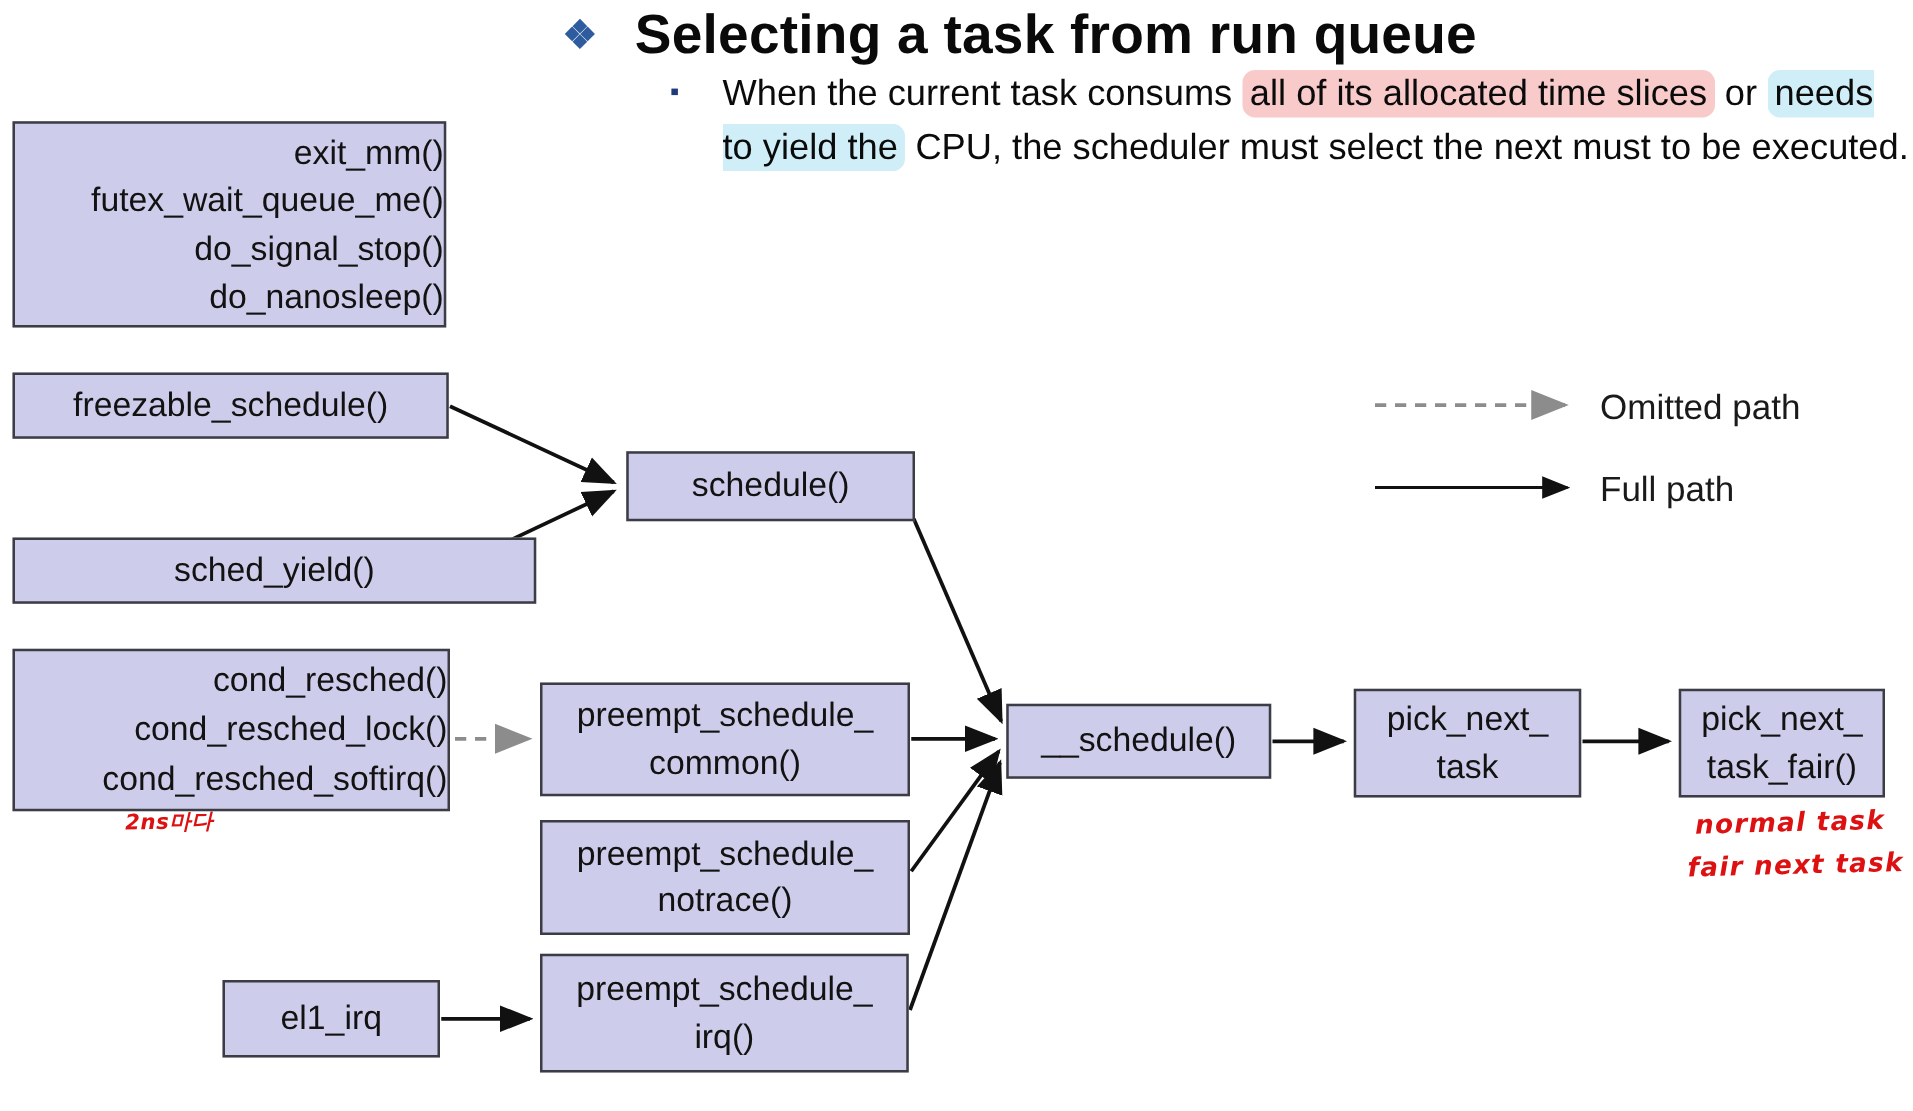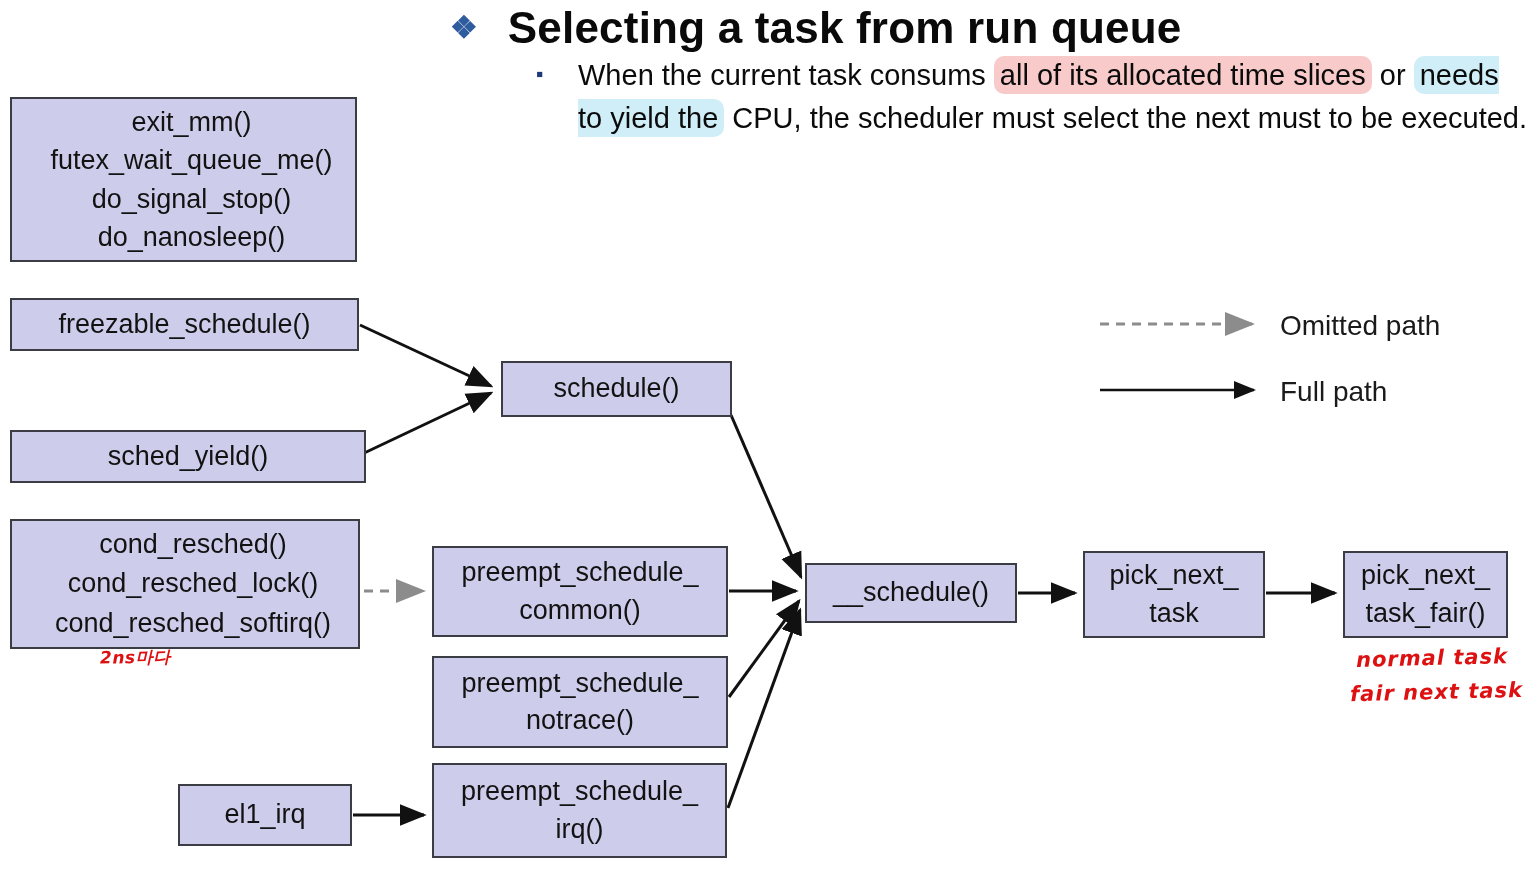--- a/index.html
+++ b/index.html
@@ -44,21 +44,21 @@
   }
   .hl-pink{background:var(--highlight-pink);border-radius:10px;padding:3px 6px;}
   .hl-cyan{background:var(--highlight-cyan);border-radius:10px;padding:3px 6px;}
   .node{
     position:absolute;box-sizing:border-box;
     background:var(--node-fill);
     border:2px solid var(--node-border);
     display:flex;flex-direction:column;justify-content:center;align-items:center;
     font-size:27px;color:#121212;line-height:1.38;
   }
-  .node.left-align{align-items:center;padding-left:16px;}
+  .node.left-align{align-items:flex-end;padding-left:16px;}
   .legend-label{
     position:absolute;font-size:28px;color:#1a1a1a;white-space:nowrap;
   }
   .annotation{
     position:absolute;color:var(--annotation-red);
     font-family:"DejaVu Sans", sans-serif;
     font-style:italic;font-weight:bold;white-space:nowrap;
   }
   .annotation.kr{font-size:17px;transform:rotate(-1deg);letter-spacing:0.5px;}
   .annotation.en{font-size:21px;transform:rotate(-1.5deg);letter-spacing:1px;}
@@ -106,21 +106,21 @@
     <span>exit_mm()</span>
     <span>futex_wait_queue_me()</span>
     <span>do_signal_stop()</span>
     <span>do_nanosleep()</span>
   </div>
 
   <div class="node" style="left:10px;top:298px;width:349px;height:53px;">
     <span>freezable_schedule()</span>
   </div>
 
-  <div class="node" style="left:10px;top:430px;width:356px;height:53px;">
+  <div class="node" style="left:10px;top:430px;width:419px;height:53px;">
     <span>sched_yield()</span>
   </div>
 
   <div class="node" style="left:501px;top:361px;width:231px;height:56px;">
     <span>schedule()</span>
   </div>
 
   <div class="node left-align" style="left:10px;top:519px;width:350px;height:130px;line-height:1.45;">
     <span>cond_resched()</span>
     <span>cond_resched_lock()</span>

